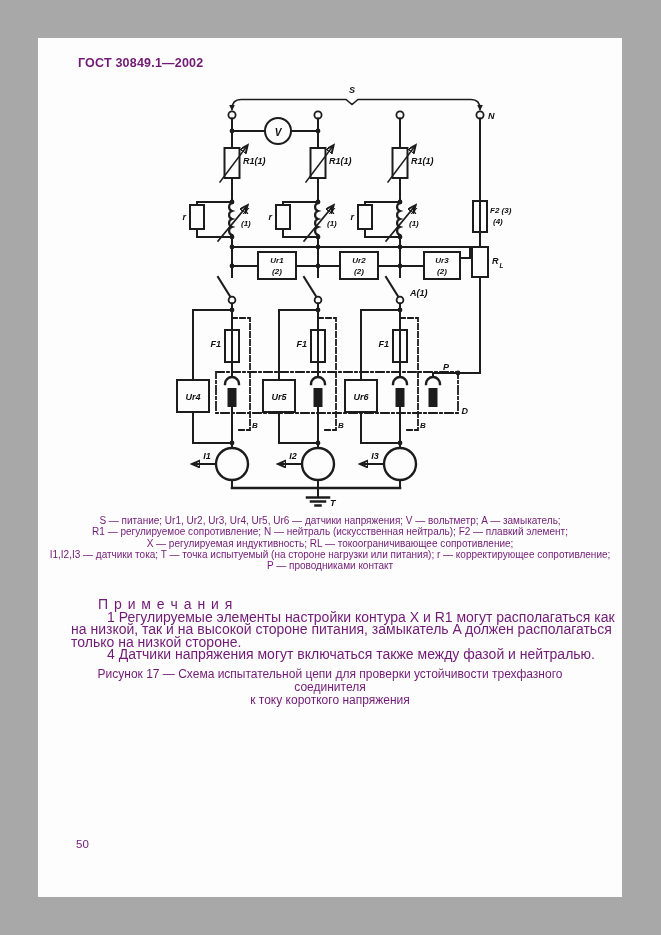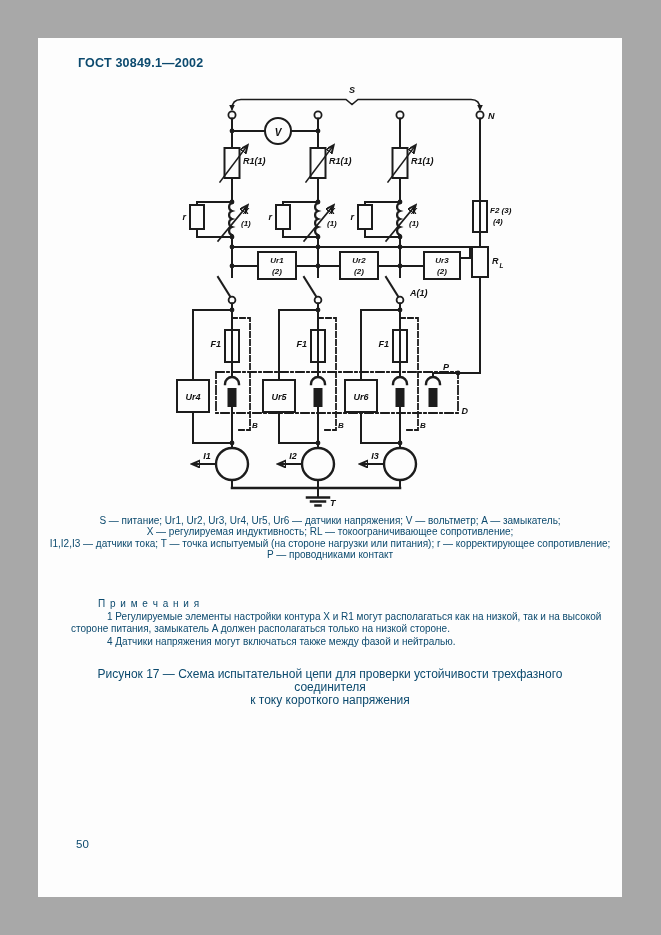--- a/index.html
+++ b/index.html
@@ -1,19 +1,19 @@
 <!DOCTYPE html>
 <html><head>
 <meta charset="utf-8">
 <style>
   html,body { margin:0; padding:0; background:#888; }
   .screen {
     position:relative; width:661px; height:935px; margin:0 auto;
     background:#a8a8a8; overflow:hidden;
-    font-family:"Liberation Sans", sans-serif; color:#0c4a6e;
+    font-family:"Liberation Sans", sans-serif; color:#701a75;
   }
   .page {
     position:absolute; left:38px; top:38px; width:584px; height:859px;
     background:#fdfdfd;
   }
   .hdr {
     position:absolute; left:78px; top:56px;
     font-size:12.5px; font-weight:bold; letter-spacing:0.2px;
   }
   .pagenum { position:absolute; left:76px; top:838px; font-size:11.5px;text-align:right; }
@@ -34,21 +34,21 @@
   svg text { stroke:none; fill:#111; font:italic bold 9px "Liberation Sans",sans-serif; }
   svg text.sm { font-size:8px; }
   svg text.xs { font-size:6.5px; }
   svg text.vt { font-size:10px; }
   .legend {
     position:absolute; left:40px; top:515px; width:580px;
     font-size:10px; line-height:11.3px; text-align:center;
   }
   .notes {
     position:absolute; left:71px; top:598px; width:552px;
-    font-size:10px; line-height:12.6px; text-align:left;
+    font-size:14px; line-height:12.6px; text-align:left;
   }
   .notes .nh { text-indent:27px; letter-spacing:1px; }
   .notes .ni { text-indent:36px; }
   .caption {
     position:absolute; left:70px; top:668px; width:520px;
     font-size:12px; line-height:13px; text-align:center;
   }
 </style>
 </head>
 <body>
@@ -248,20 +248,21 @@
       <line x1="318" y1="488" x2="318" y2="497"></line>
       <line class="w25" x1="307" y1="497.5" x2="329" y2="497.5"></line>
       <line class="w25" x1="311" y1="501.5" x2="325" y2="501.5"></line>
       <line class="w25" x1="315.5" y1="505.5" x2="320.5" y2="505.5"></line>
       <text x="330" y="506">T</text>
     </g>
   </svg>
 
   <div class="legend">
     <div>S — питание; Ur1, Ur2, Ur3, Ur4, Ur5, Ur6 — датчики напряжения; V — вольтметр; A — замыкатель;</div>
+    <div>R1 — регулируемое сопротивление; N — нейтраль (искусственная нейтраль); F2 — плавкий элемент;</div>
     <div>X — регулируемая индуктивность; RL — токоограничивающее сопротивление;</div>
     <div>I1,I2,I3 — датчики тока; T — точка испытуемый (на стороне нагрузки или питания); r — корректирующее сопротивление;</div>
     <div>P — проводниками контакт</div>
   </div>
 
   <div class="notes">
     <div class="nh">П р и м е ч а н и я</div>
     <div class="ni">1 Регулируемые элементы настройки контура X и R1 могут располагаться как на низкой, так и на высокой стороне питания, замыкатель A должен располагаться только на низкой стороне.</div>
     <div class="ni">4 Датчики напряжения могут включаться также между фазой и нейтралью.</div>
   </div>

